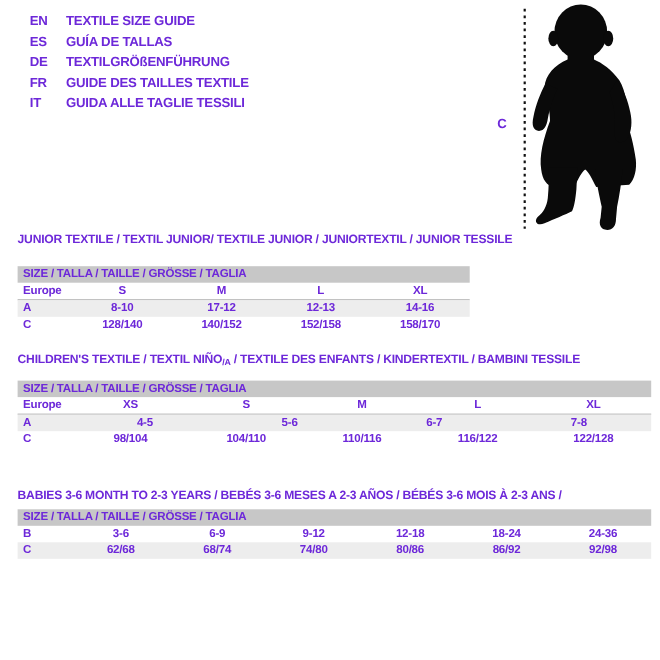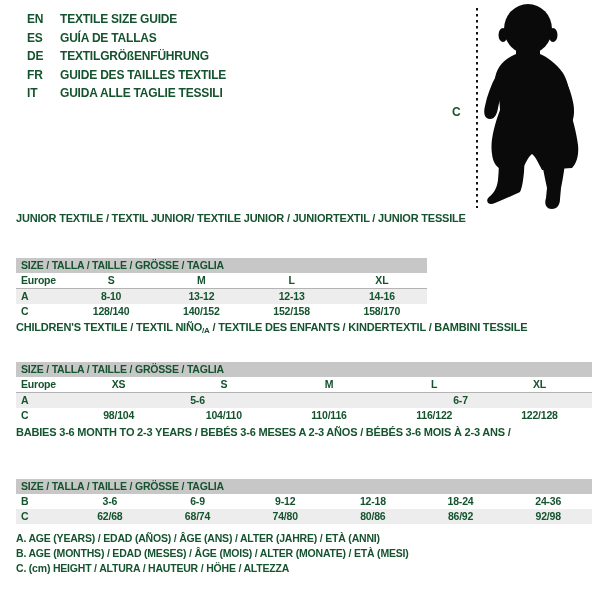--- a/index.html
+++ b/index.html
@@ -1,33 +1,33 @@
 <!DOCTYPE html>
 <html><head>
 <meta charset="utf-8">
 <style>
   html,body{margin:0;padding:0;background:#ffffff;}
   .page{
     position:relative;width:600px;height:600px;background:#fff;overflow:hidden;
-    font-family:"Liberation Sans",sans-serif;font-weight:700;color:#14532d;
+    font-family:"Liberation Sans",sans-serif;font-weight:700;color:#6d28d9;
     letter-spacing:-0.2px;
   }
   
   .langs{position:absolute;left:27px;top:10px;font-size:12px;line-height:18.5px;}
   .lang-row{display:flex;}
   .lang-code{width:33px;flex:0 0 33px;}
   
   .fig-svg{position:absolute;left:450px;top:0;width:150px;height:215px;}
   .fig-c{position:absolute;left:452px;top:105px;font-size:12px;}
   
   .sec-title{position:absolute;left:16px;font-size:11px;white-space:nowrap;line-height:15px;}
   .sub{font-size:8px;vertical-align:-2px;}
   
   .tbl{position:absolute;left:16px;font-size:10.5px;}
-  .tbl .bar{height:15px;line-height:15px;background:#c7c7c7;padding-left:5px;box-sizing:border-box;margin-top:16px;}
+  .tbl .bar{height:15px;line-height:15px;background:#c7c7c7;padding-left:5px;box-sizing:border-box;}
   .trow{display:flex;height:15px;line-height:15px;}
   .trow>div{flex:1;text-align:center;}
   .trow>.c0{flex:0 0 50px;text-align:left;padding-left:5px;box-sizing:border-box;}
   .cols{border-bottom:1px solid #b3b3b3;}
   .shaded{background:#ededed;}
   
   .footnotes{position:absolute;left:16px;top:531px;font-size:10.5px;line-height:15.2px;}
 </style>
 </head>
 <body>
@@ -81,21 +81,21 @@
     <div class="trow cols">
       <div class="c0">Europe</div>
       <div>S</div>
       <div>M</div>
       <div>L</div>
       <div>XL</div>
     </div>
     <div class="trow shaded">
       <div class="c0">A</div>
       <div>8-10</div>
-      <div>13-12</div>
+      <div>17-12</div>
       <div>12-13</div>
       <div>14-16</div>
     </div>
     <div class="trow">
       <div class="c0">C</div>
       <div>128/140</div>
       <div>140/152</div>
       <div>152/158</div>
       <div>158/170</div>
     </div>
@@ -109,34 +109,36 @@
     <div class="trow cols">
       <div class="c0">Europe</div>
       <div>XS</div>
       <div>S</div>
       <div>M</div>
       <div>L</div>
       <div>XL</div>
     </div>
     <div class="trow shaded">
       <div class="c0">A</div>
+      <div>4-5</div>
       <div>5-6</div>
       <div>6-7</div>
+      <div>7-8</div>
     </div>
     <div class="trow">
       <div class="c0">C</div>
       <div>98/104</div>
       <div>104/110</div>
       <div>110/116</div>
       <div>116/122</div>
       <div>122/128</div>
     </div>
   </div>
 
-  <div class="sec-title" style="top:425px;">
+  <div class="sec-title" style="top:444px;">
     <div>BABIES 3-6 MONTH TO 2-3 YEARS / BEBÉS 3-6 MESES A 2-3 AÑOS / BÉBÉS 3-6 MOIS À 2-3 ANS /</div>
   </div>
   <div class="tbl" style="top:463px;width:576px;">
     <div class="bar">SIZE / TALLA / TAILLE / GRÖSSE / TAGLIA</div>
     <div class="trow">
       <div class="c0">B</div>
       <div>3-6</div>
       <div>6-9</div>
       <div>9-12</div>
       <div>12-18</div>
@@ -147,19 +149,14 @@
       <div class="c0">C</div>
       <div>62/68</div>
       <div>68/74</div>
       <div>74/80</div>
       <div>80/86</div>
       <div>86/92</div>
       <div>92/98</div>
     </div>
   </div>
 
-  <div class="footnotes">
-    <div>A. AGE (YEARS) / EDAD (AÑOS) / ÂGE (ANS) / ALTER (JAHRE) / ETÀ (ANNI)</div>
-    <div>B. AGE (MONTHS) / EDAD (MESES) / ÂGE (MOIS) / ALTER (MONATE) / ETÀ (MESI)</div>
-    <div>C. (cm) HEIGHT / ALTURA / HAUTEUR / HÖHE / ALTEZZA</div>
-  </div>
 
 </div>
 
 </body></html>

